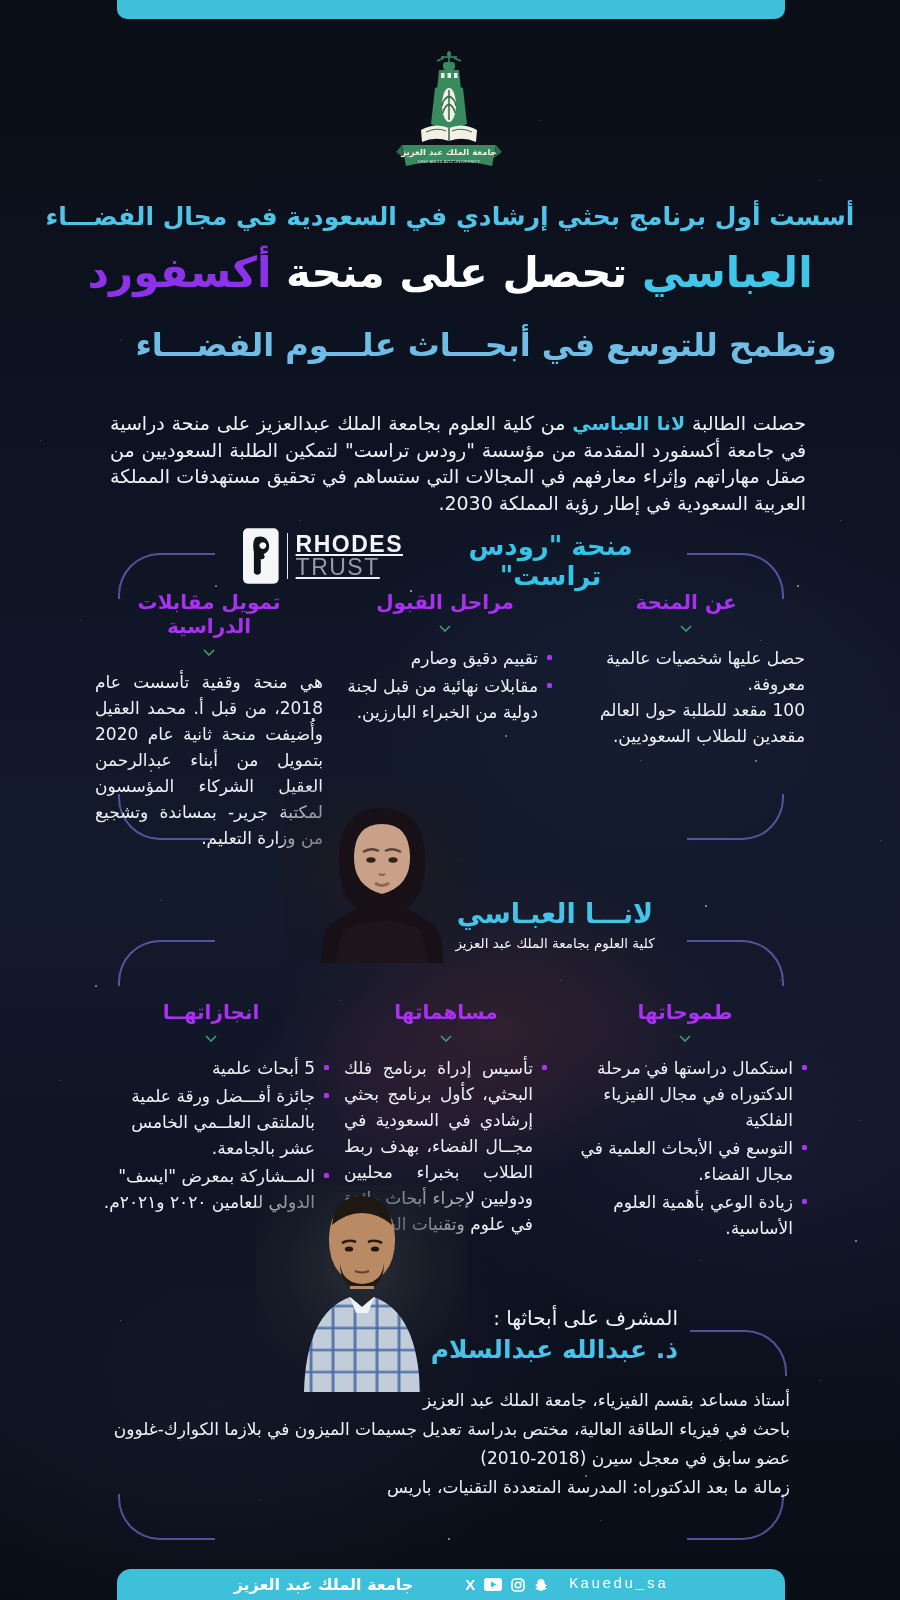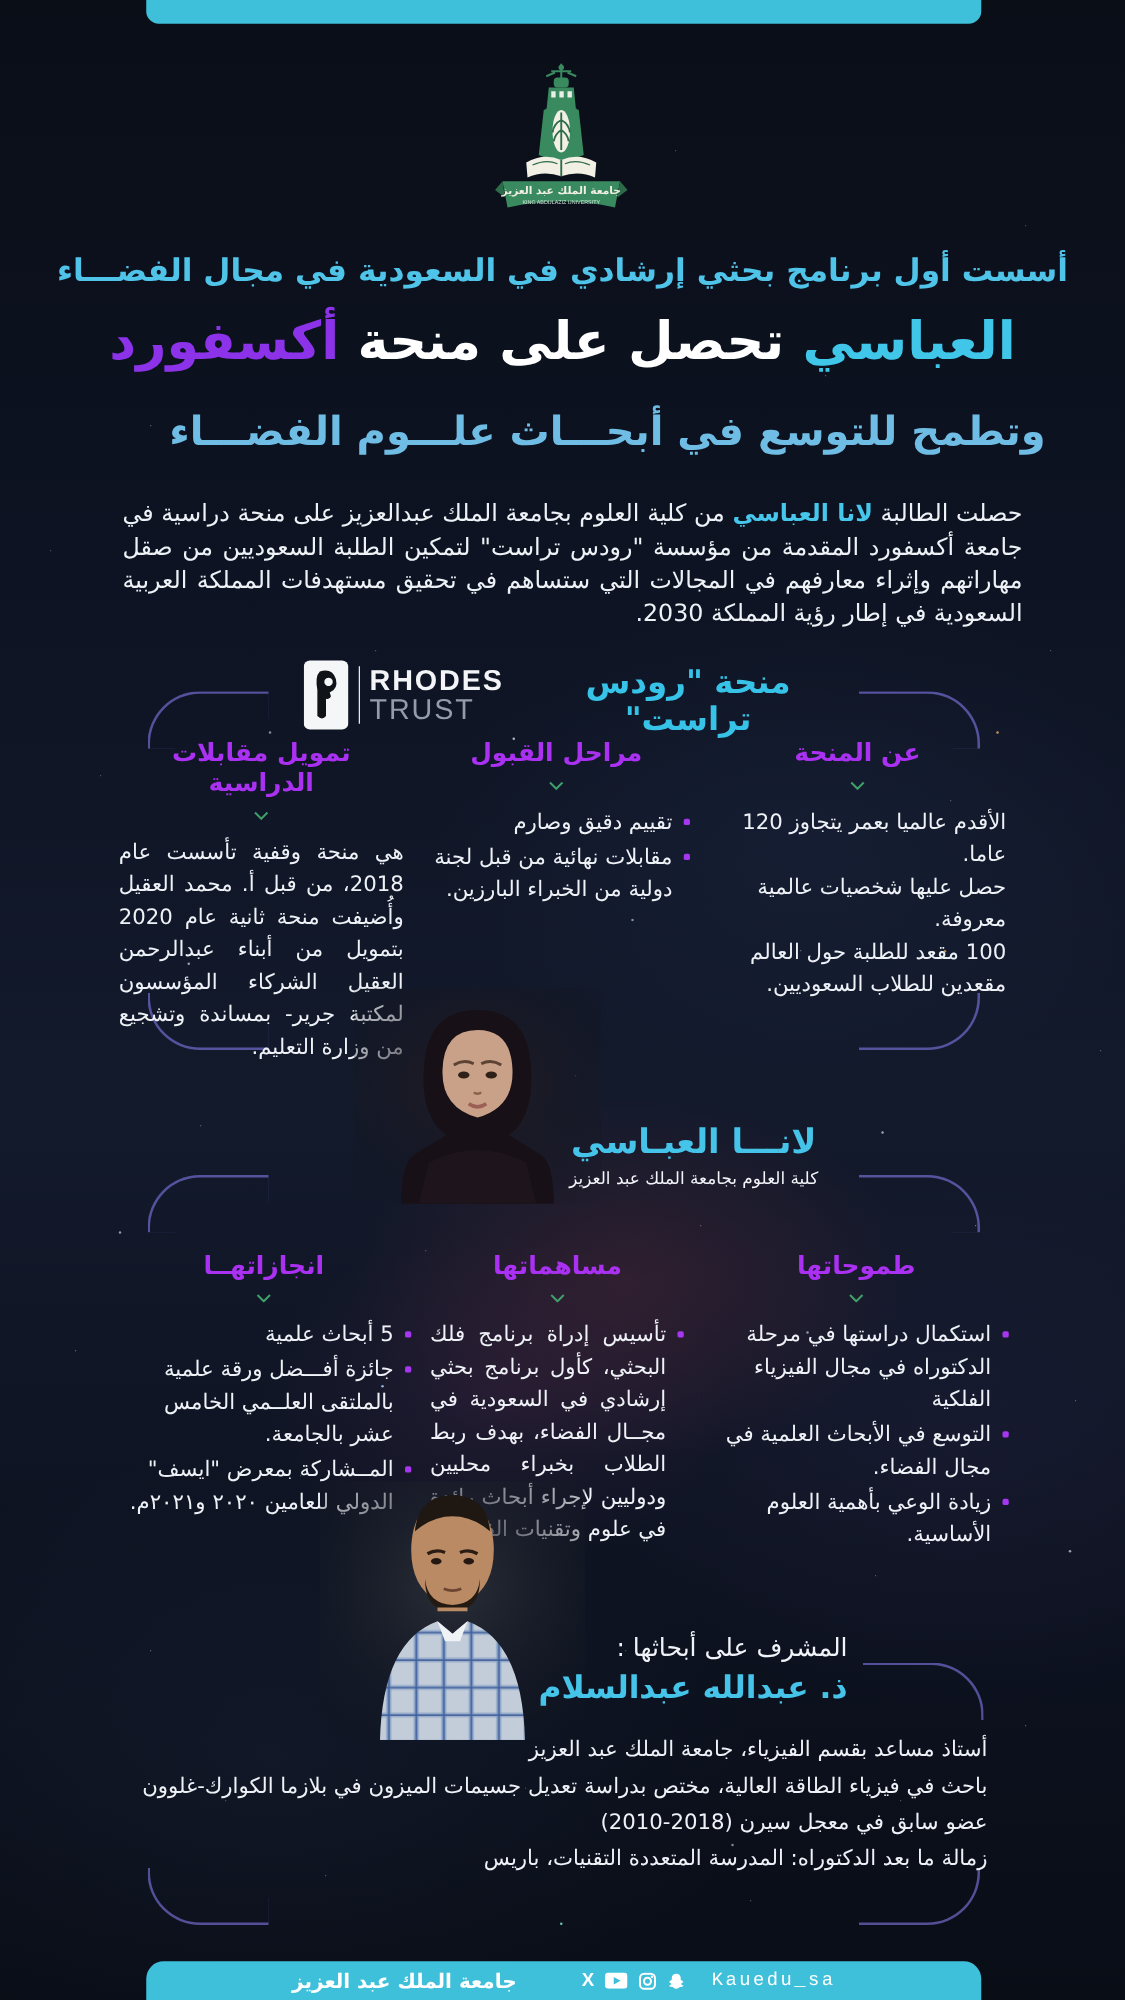--- a/index.html
+++ b/index.html
@@ -48,36 +48,36 @@
 
   
   .kicker{position:absolute;top:202px;left:0;width:100%;text-align:center;
     font-size:25px;font-weight:bold;color:#4fc3e8;}
   .main-line{position:absolute;top:248px;left:0;width:100%;text-align:center;
     font-size:42px;font-weight:bold;letter-spacing:0;}
   .main-line .c{color:#3fc6e9;} .main-line .w{color:#ffffff;} .main-line .p{color:#8c33ea;}
   .sub-line{position:absolute;top:326px;left:0;width:100%;text-align:center;
     font-size:32px;font-weight:bold;color:#6fbde4;padding-left:36px;}
 
-  .intro{position:absolute;top:398px;right:82px;left:98px;margin:0;
+  .intro{position:absolute;top:398px;right:82px;left:98px;margin:12px;
     font-size:19px;line-height:26.5px;text-align:justify;color:#eef2f7;}
   .intro .hl{color:#45c6ea;font-weight:bold;}
 
   
   .br{position:absolute;width:95px;height:44px;border:0 solid rgba(128,120,230,.62);}
   .br.tl{border-top-width:2px;border-left-width:2px;border-top-left-radius:42px;}
   .br.tr{border-top-width:2px;border-right-width:2px;border-top-right-radius:42px;}
   .br.bl{border-bottom-width:2px;border-left-width:2px;border-bottom-left-radius:42px;}
   .br.brc{border-bottom-width:2px;border-right-width:2px;border-bottom-right-radius:42px;}
 
   
   .rhodes-title{position:absolute;top:531px;left:448px;width:205px;text-align:center;
     font-size:26px;font-weight:bold;color:#37c3e8;}
   .rhodes-logo{position:absolute;top:524px;left:243px;width:160px;height:64px;
-    display:flex;direction:ltr;align-items:center;gap:8px;}
+    display:flex;direction:ltr;align-items:center;gap:8px;text-decoration:underline;}
   .rhodes-logo .sep{width:1px;height:46px;background:#e7ebef;}
   .rl-text{display:flex;flex-direction:column;line-height:.98;
     font-family:"Liberation Sans","DejaVu Sans",sans-serif;}
   .rl-text .l1{font-size:23px;font-weight:bold;color:#f2f4f7;letter-spacing:1.5px;}
   .rl-text .l2{font-size:23px;color:#939ca8;letter-spacing:1.5px;}
 
   
   .cols{position:absolute;display:grid;column-gap:14px;}
   .cols1{top:590px;right:95px;left:95px;grid-template-columns:238px 1fr 228px;}
   .cols2{top:1000px;right:92px;left:92px;grid-template-columns:246px 1fr 238px;}
@@ -189,21 +189,20 @@
     </div>
   </div>
 
   <div class="cols cols1">
     <div class="col">
       <h3>عن المنحة</h3>
       <div class="chevwrap"><svg class="chev" width="12" height="7" viewBox="0 0 12 7">
             <polyline points="1,1 6,6 11,1" fill="none" stroke="#3fa06a" stroke-width="1.6"></polyline>
           </svg></div>
       <div class="col-body">
-        <p>الأقدم عالميا بعمر يتجاوز 120 عاما.</p>
         <p>حصل عليها شخصيات عالمية معروفة.</p>
         <p>100 مقعد للطلبة حول العالم مقعدين للطلاب السعوديين.</p>
       </div>
     </div>
     <div class="col">
       <h3>مراحل القبول</h3>
       <div class="chevwrap"><svg class="chev" width="12" height="7" viewBox="0 0 12 7">
             <polyline points="1,1 6,6 11,1" fill="none" stroke="#3fa06a" stroke-width="1.6"></polyline>
           </svg></div>
       <ul class="blist col-body">

